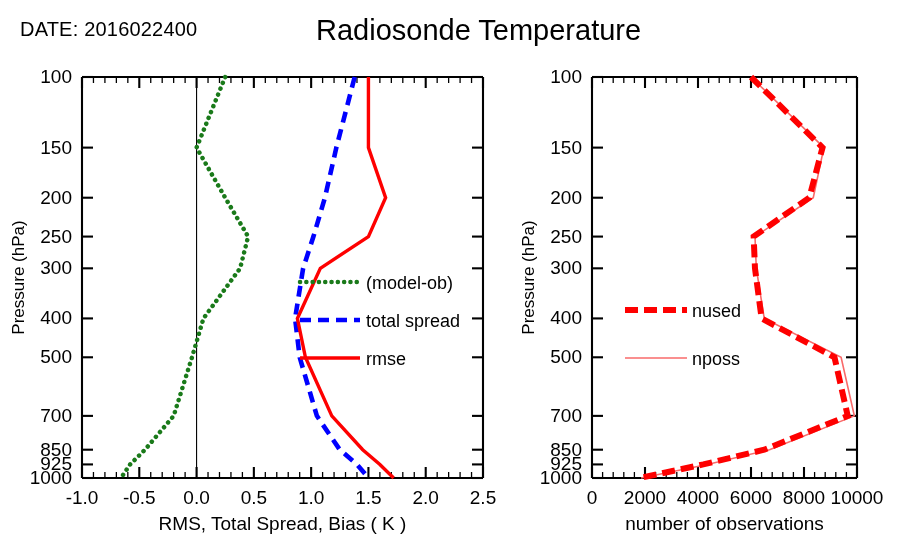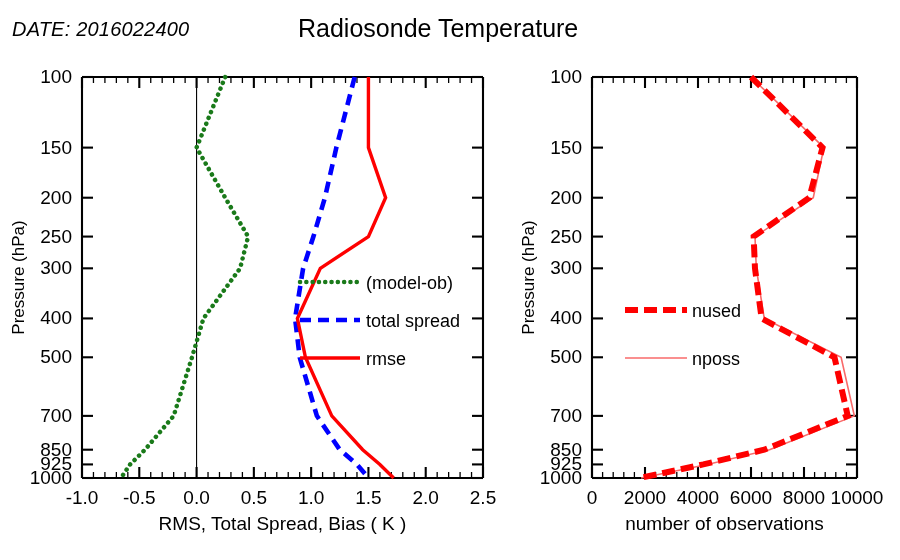--- a/index.html
+++ b/index.html
@@ -3,24 +3,24 @@
 <meta charset="utf-8">
 <style>
   html,body{margin:0;padding:0;}
   body{
     width:900px;height:560px;background:#ffffff;
     font-family:"Liberation Sans", sans-serif;
     color:#000;overflow:hidden;position:relative;
   }
   #root{position:relative;width:900px;height:560px;}
   .date-label{
-    position:absolute;left:12px;top:18px;
-    font-size:20px;letter-spacing:0.2px;white-space:nowrap;font-style:italic;
+    position:absolute;left:20px;top:18px;
+    font-size:20px;letter-spacing:0.2px;white-space:nowrap;
   }
-  .title-shift{position:absolute;left:298px;top:14px;font-size:25px;white-space:nowrap;}
+  .title-shift{position:absolute;left:316px;top:14px;font-size:29px;white-space:nowrap;}
   svg{display:block;}
   .axisline{stroke:#000;stroke-width:2.1;fill:none;}
   .tickmaj{stroke:#000;stroke-width:2.1;}
   .tickmin{stroke:#000;stroke-width:1.3;}
   .zeroline{stroke:#000;stroke-width:1.1;}
   .ticklab{font-size:19px;fill:#000;font-family:"Liberation Sans",sans-serif;}
   .axtitle{font-size:19px;fill:#000;font-family:"Liberation Sans",sans-serif;}
   .ylab-rot{font-size:17px;fill:#000;font-family:"Liberation Sans",sans-serif;}
   .legtext{font-size:18px;fill:#000;font-family:"Liberation Sans",sans-serif;}
 </style>

